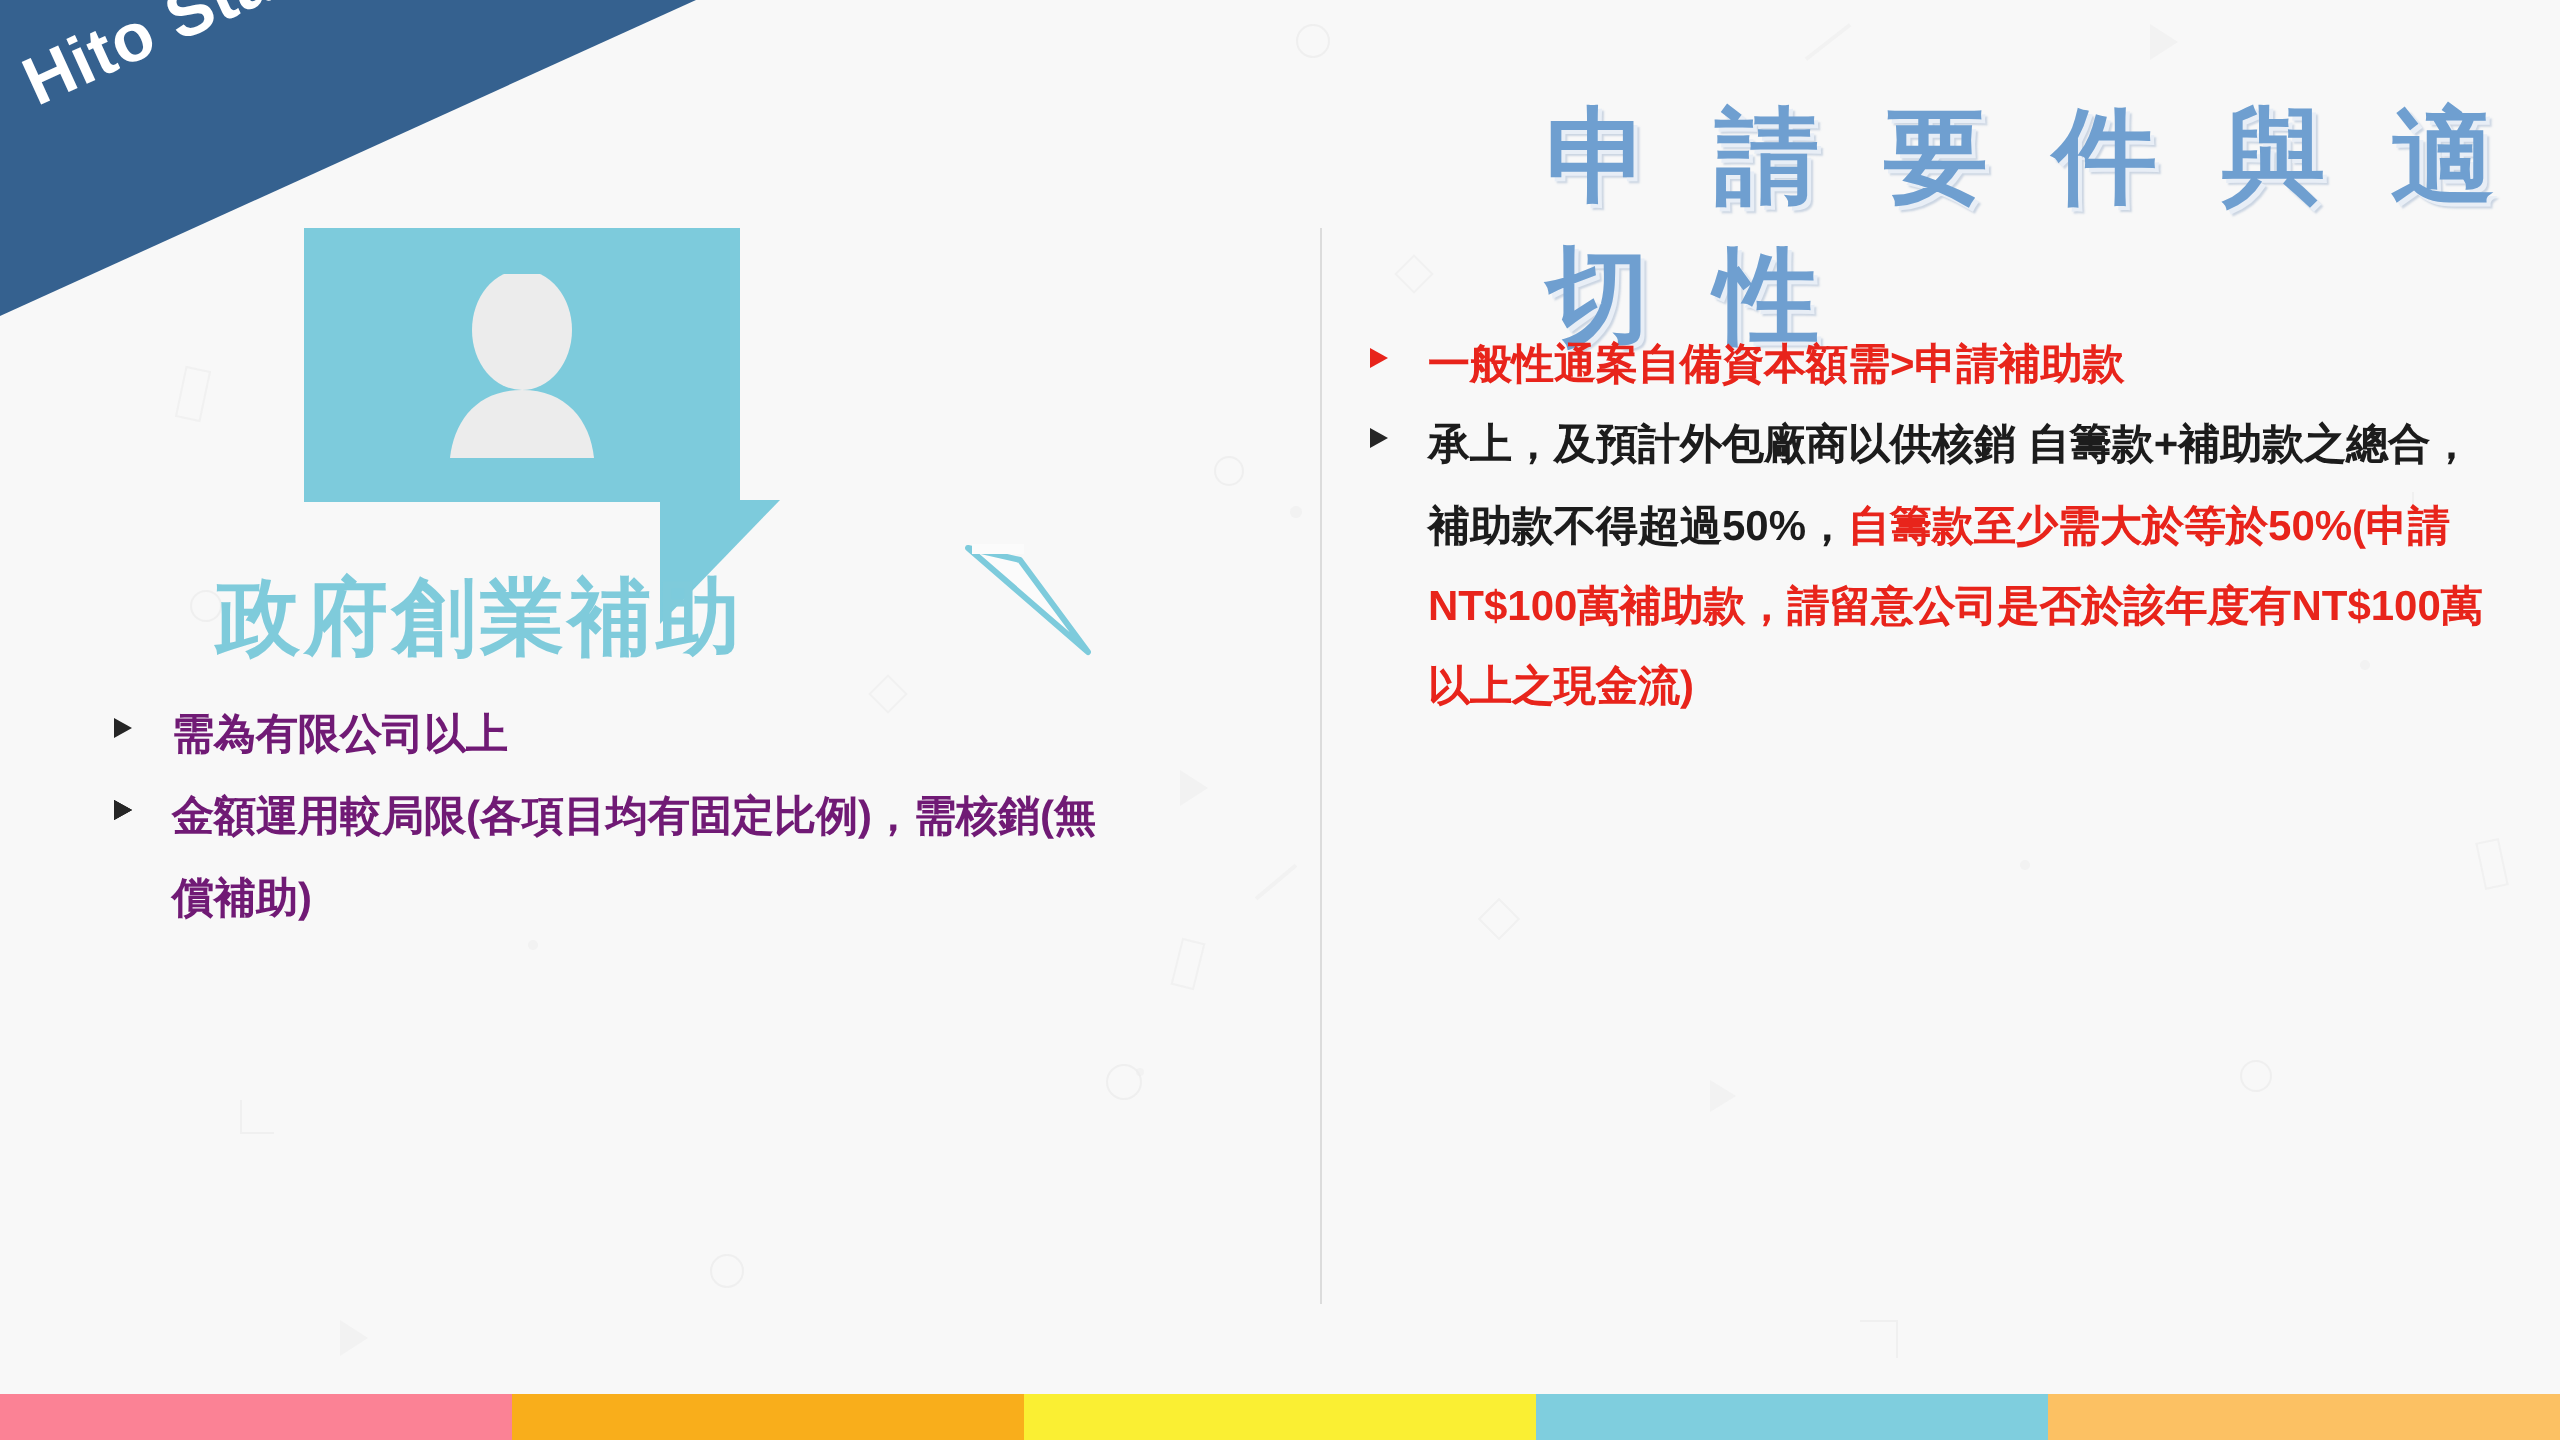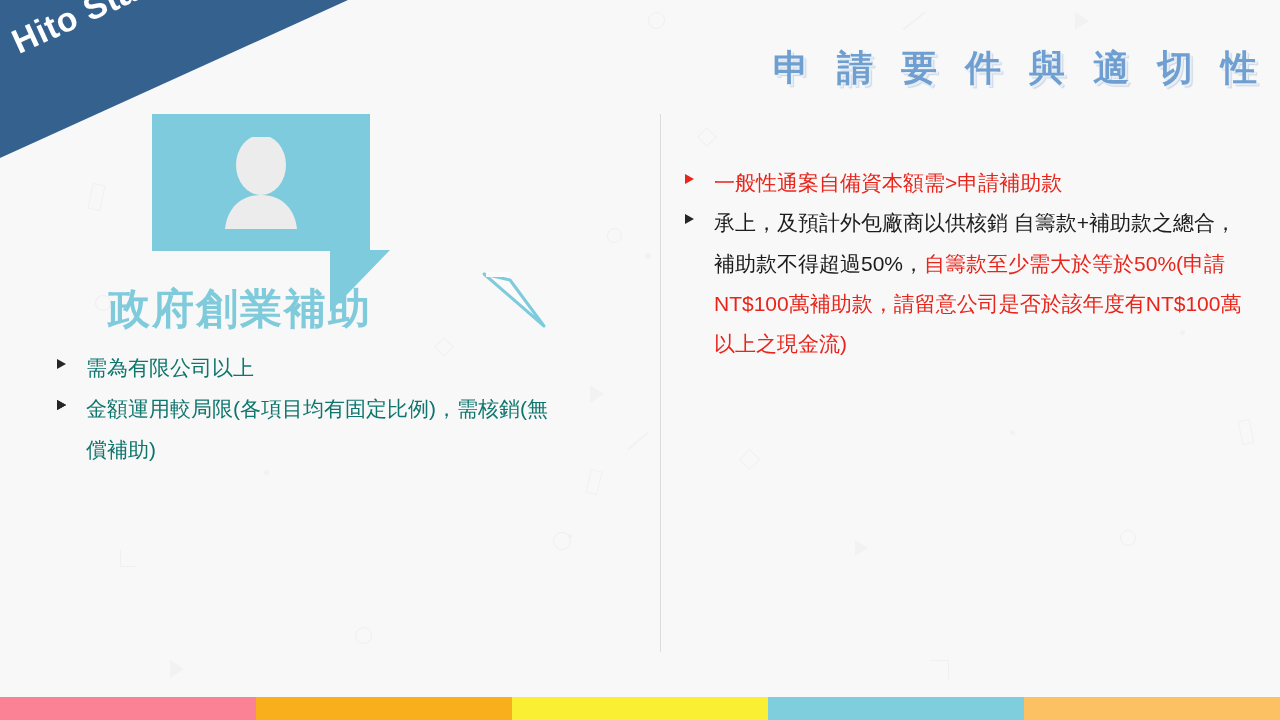--- a/index.html
+++ b/index.html
@@ -60,45 +60,44 @@
   }
   .bubble-tail{position:absolute;left:480px;top:272px;}
 
   
   .left-head{
     position:absolute;left:108px;top:281px;
     font-size:42px;font-weight:bold;color:#7fcbdb;letter-spacing:2px;
   }
 
   
-  ul.blist{list-style:none;margin:0;padding:0;}
+  ul.blist{list-style:none;margin:0;padding:0;font-weight:bold;}
   ul.blist li{position:relative;padding-left:38px;}
   .mark{
     position:absolute;left:9px;top:.52em;width:0;height:0;
     border-style:solid;border-width:5px 0 5px 9px;
   }
   .mark.dark{border-color:transparent transparent transparent #262626;}
   .mark.red{border-color:transparent transparent transparent #e8241b;}
 
   .left-list{
     position:absolute;left:48px;top:348px;width:520px;
-    font-size:21px;line-height:1.95;color:#0f766e;
+    font-size:21px;line-height:1.95;color:#701a75;
   }
   .right-list{
     position:absolute;left:676px;top:163px;width:568px;
     font-size:21px;line-height:1.92;color:#1c1c1c;
   }
   .red{color:#e8241b;}
 
   
   .right-title{
     position:absolute;left:773px;top:44px;
-    font-size:36px;font-weight:bold;color:#6f9fd0;letter-spacing:9px;
+    font-size:52px;font-weight:bold;color:#6f9fd0;letter-spacing:9px;
     text-shadow:2px 2px 0 #e8eef6, 3px 3px 1px rgba(120,150,185,.35);
-    text-align:center;
   }
 
   
   .divider{
     position:absolute;left:660px;top:114px;width:1px;height:538px;
     background:#dcdcdc;
   }
 
   
   .footbar{position:absolute;left:0;bottom:0;width:1280px;height:23px;display:flex;}

